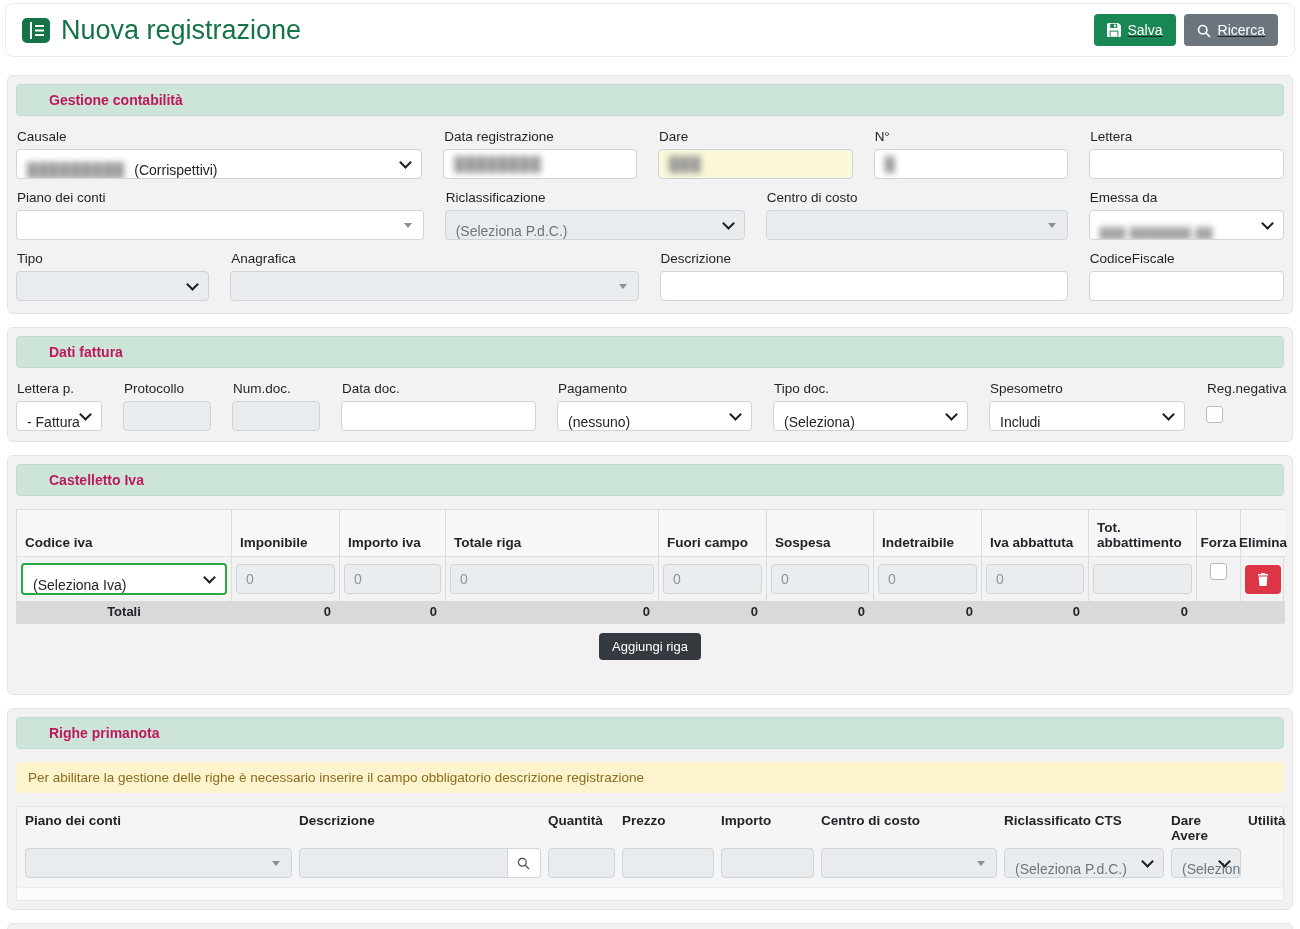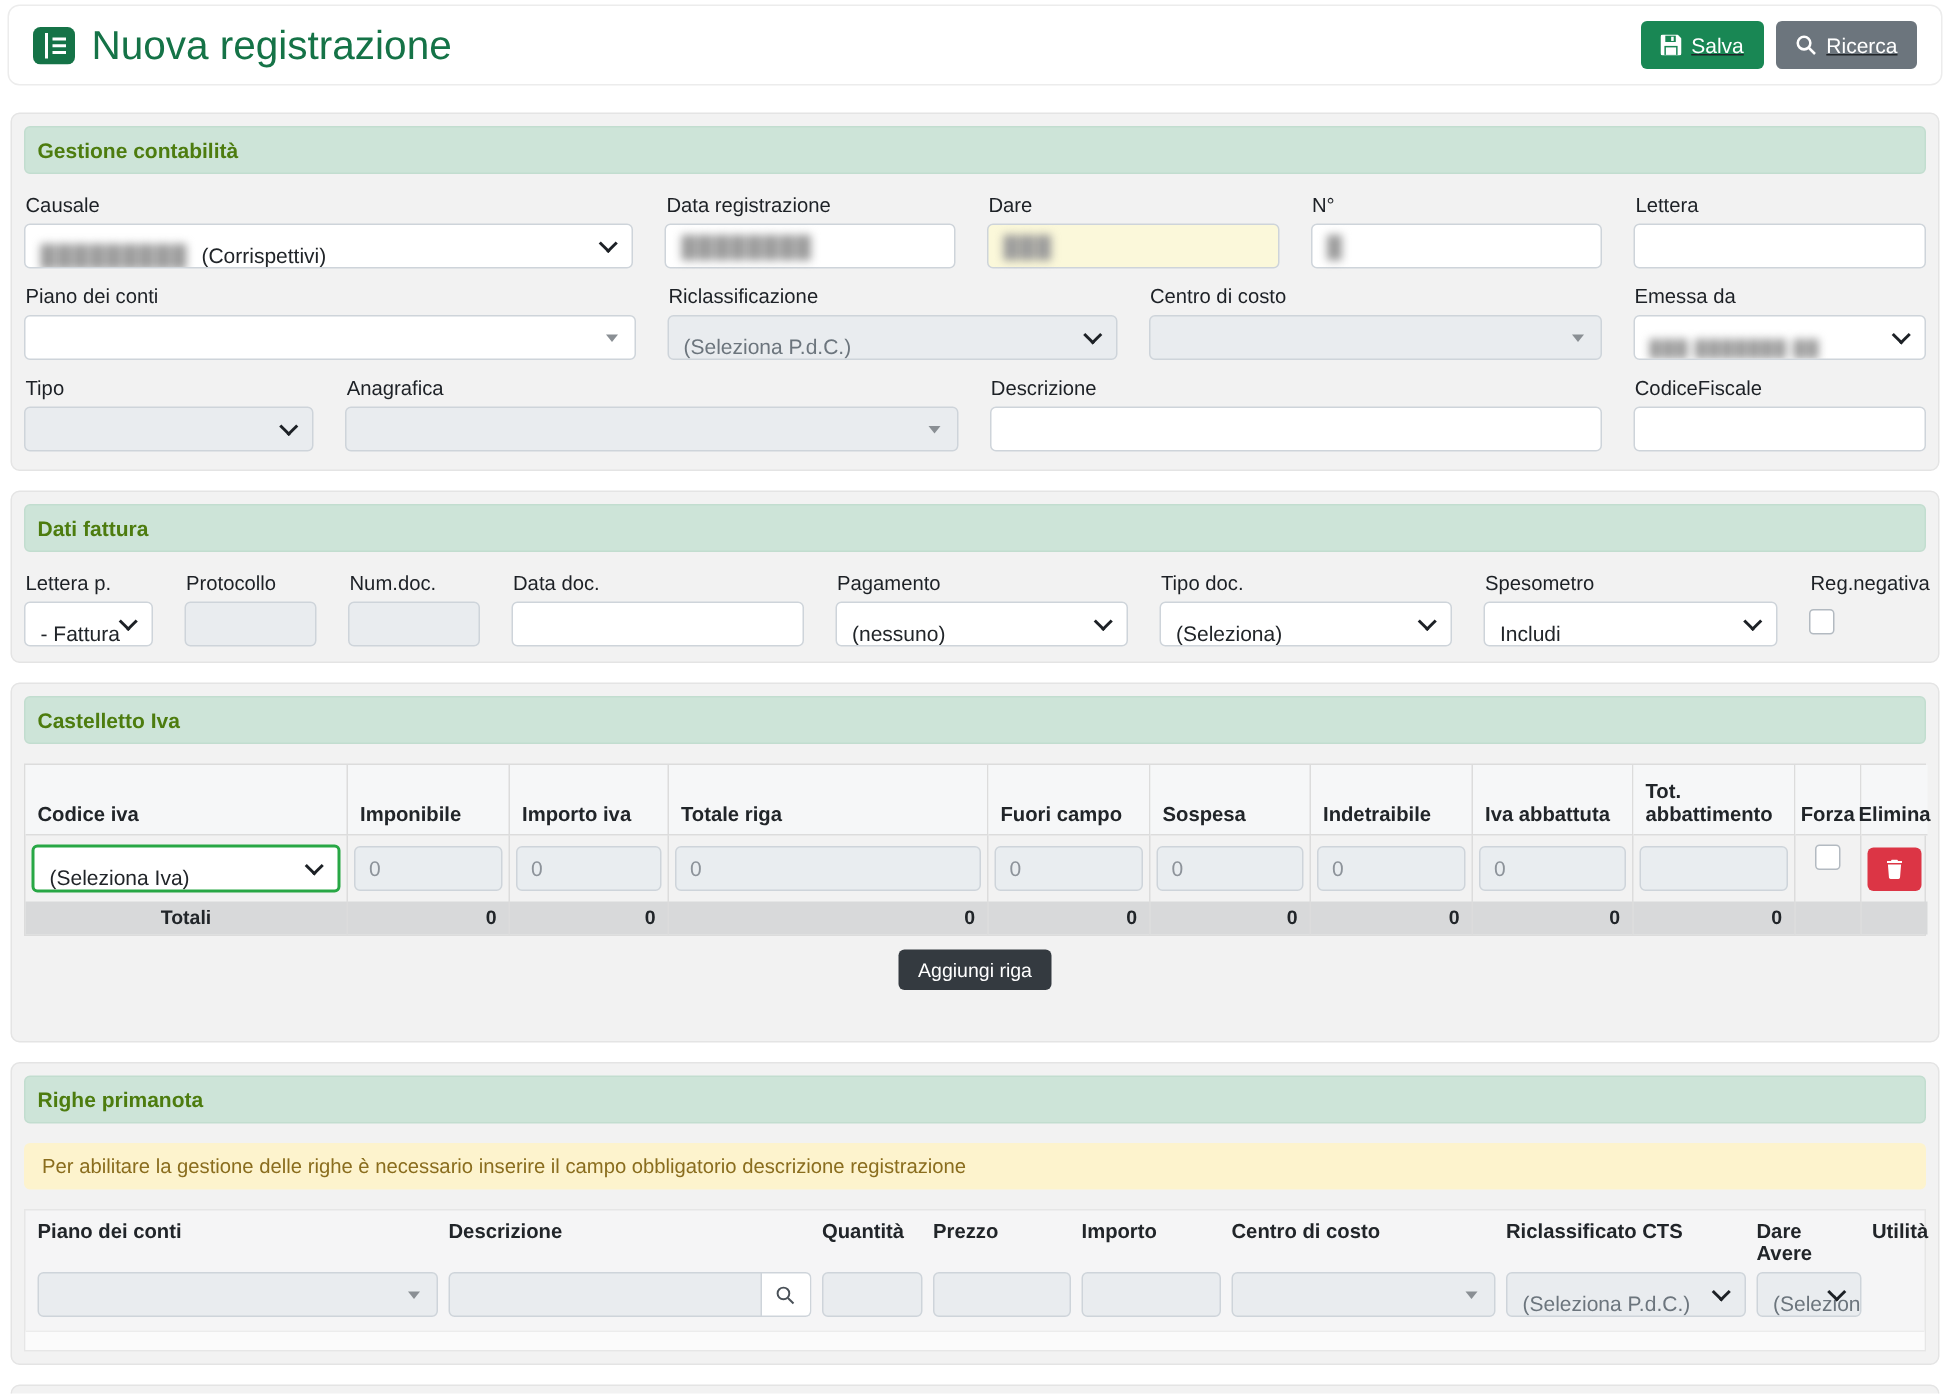--- a/index.html
+++ b/index.html
@@ -15,31 +15,31 @@
     border:1px solid #ececec; border-radius:8px;
     display:flex; justify-content:space-between; align-items:center;
     background:#fff;
   }
   .page-title { display:flex; align-items:center; gap:11px;
     color:#157347; font-size:27px; font-weight:400; }
   .btn { display:inline-flex; align-items:center; gap:7px; border:none;
     border-radius:4px; color:#fff; font-size:14px; padding:8px 13px;
     font-family:inherit; cursor:pointer; }
   .btn-save { background:#198754; }
-  .btn-search { background:#6c757d; }
+  .btn-search { background:#6c757d;align-items:flex-end; }
   .btn-group { display:flex; gap:8px;text-decoration:underline; }
   
   .card {
     margin:0 7px 13px 7px; padding:8px;
     background:#f2f2f2; border:1px solid #e4e4e4; border-radius:6px;
   }
   .section-head {
     background:#cde4d8; border:1px solid #c2ddcf; border-radius:4px;
-    color:#4d7c0f; font-weight:bold; font-size:14px;
-    padding:7px 8px; margin-bottom:13px;
+    color:#be185d; font-weight:bold; font-size:14px;
+    padding:7px 32px; margin-bottom:13px;
   }
   
   .frow { display:flex; gap:21px; margin-bottom:11px; }
   .frow:last-child { margin-bottom:4px; }
   .field label { display:block; font-size:13.5px; margin:0 0 5px 1px; color:#1d2126; }
   .inp, .sel {
     width:100%; height:30px; background:#fff;
     border:1px solid #ced4da; border-radius:4px;
     padding:0 10px; font-size:14px; color:#212529;
     display:flex; align-items:center; font-family:inherit;

